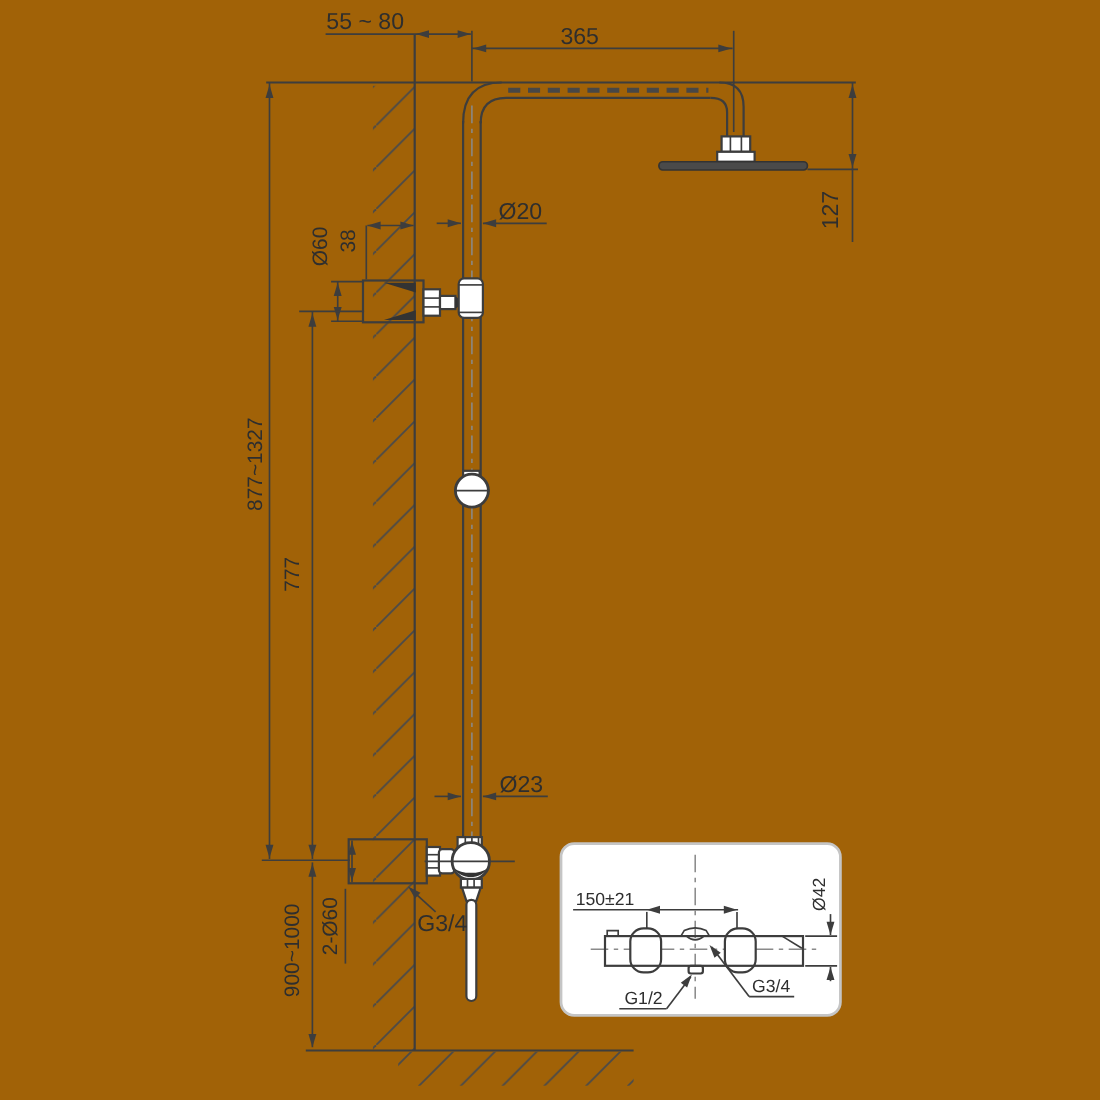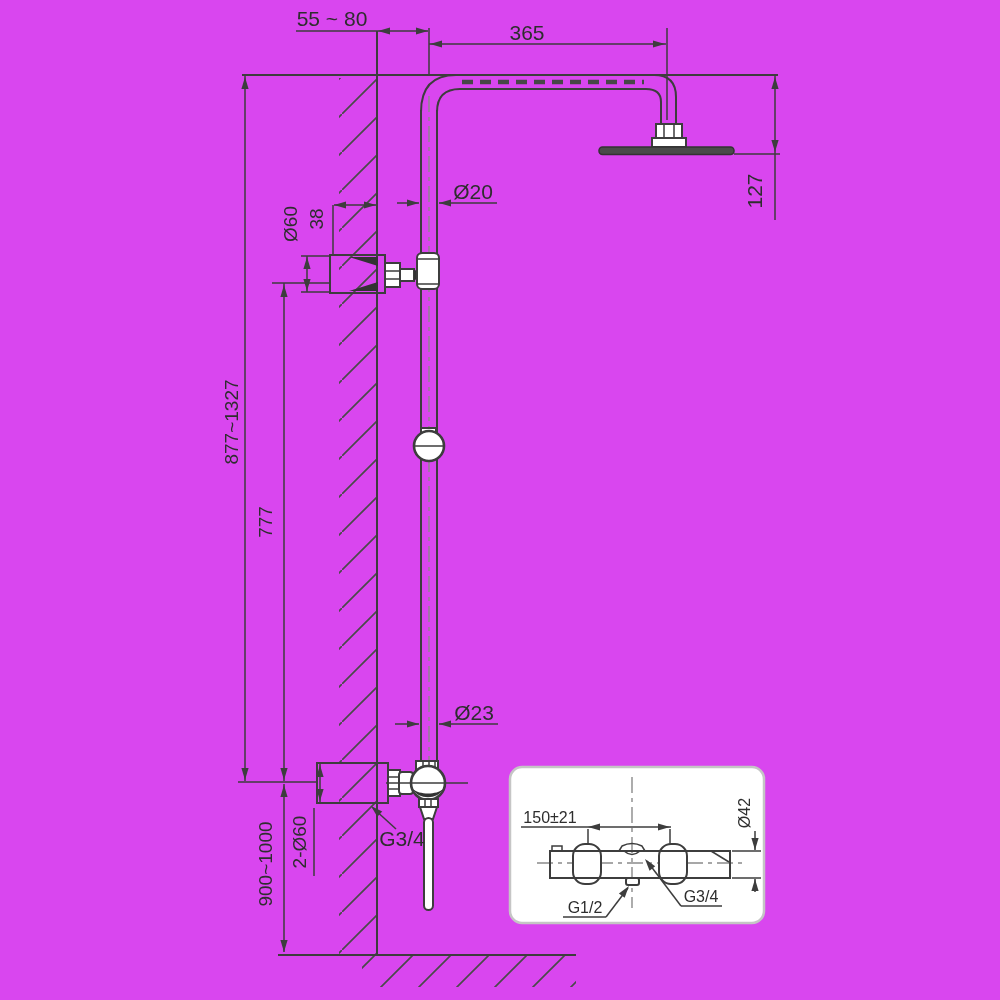--- a/index.html
+++ b/index.html
@@ -1,16 +1,16 @@
 <!DOCTYPE html>
 <html><head>
 <meta charset="utf-8">
 <style>
   html,body{margin:0;padding:0;background:#ffffff;}
-  .stage{position:relative;width:1000px;height:1000px;background:#d946ef;overflow:hidden;}
+  .stage{position:relative;width:1000px;height:1000px;background:#a16207;overflow:hidden;}
   svg{display:block;}
   svg text{font-family:"Liberation Sans","DejaVu Sans",sans-serif;fill:#2e2e2e;}
   .ln{stroke:#3d3d3d;stroke-width:2;fill:none;}
   .thin{stroke:#3d3d3d;stroke-width:1.5;fill:none;}
   .dim{stroke:#3d3d3d;stroke-width:1.5;fill:none;}
   .cl{stroke:#8a8a8a;stroke-width:1.4;fill:none;stroke-dasharray:16 5 4 5;}
   .fit{fill:#ffffff;stroke:#3d3d3d;stroke-width:2;}
   .fitb{fill:#ffffff;stroke:#3d3d3d;stroke-width:2.6;}
   .fitn{fill:none;stroke:#3d3d3d;stroke-width:2;}
   .dk{fill:#333333;stroke:none;}

